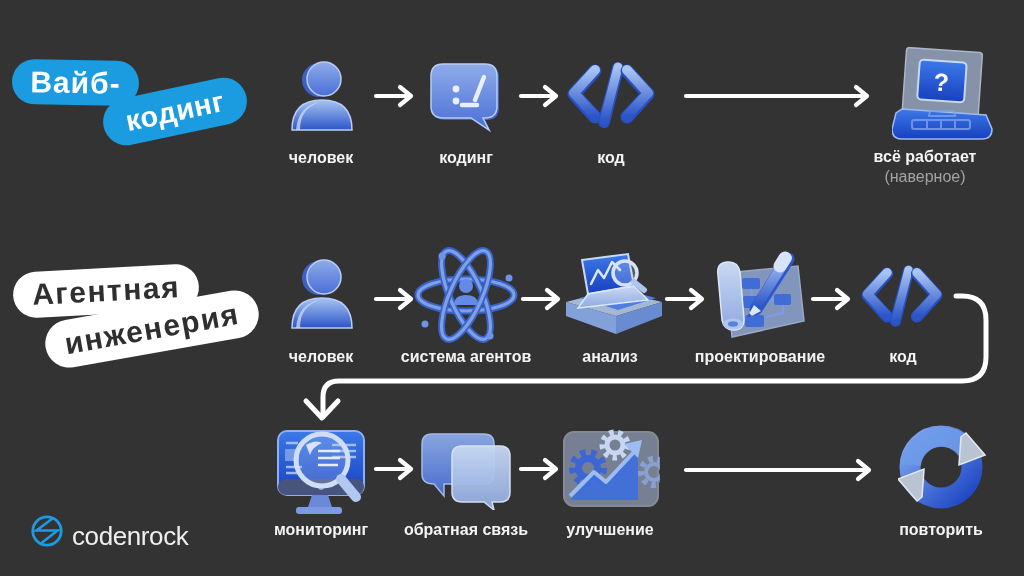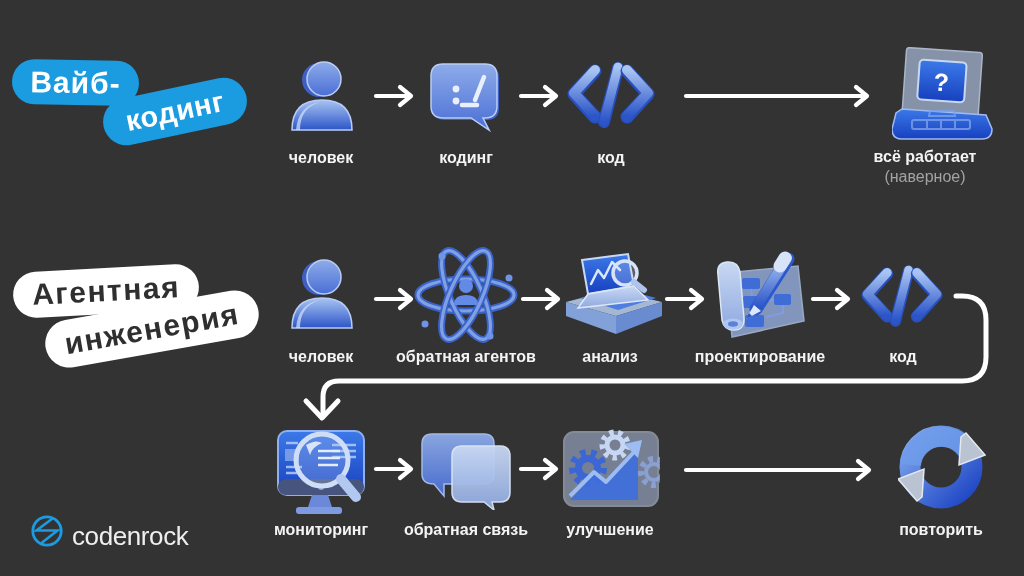--- a/index.html
+++ b/index.html
@@ -22,21 +22,21 @@
 <div class="pill" id="p3" style="left:13px;top:268px;width:186px;height:46px;background:#fff;color:#2f2f2f;font-size:30px;letter-spacing:1.5px;transform:rotate(-3deg);">Агентная</div>
 <div class="pill" id="p4" style="left:44px;top:305px;width:216px;height:48px;background:#fff;color:#2f2f2f;font-size:30px;letter-spacing:1.5px;transform:rotate(-10deg);">инженерия</div>
 
 <div class="lbl" style="left:321px;top:149px;">человек</div>
 <div class="lbl" style="left:466px;top:149px;">кодинг</div>
 <div class="lbl" style="left:611px;top:149px;">код</div>
 <div class="lbl" style="left:925px;top:148px;">всё работает</div>
 <div class="lbl" style="left:925px;top:168px;color:#a3a3a3;font-weight:normal;">(наверное)</div>
 
 <div class="lbl" style="left:321px;top:348px;">человек</div>
-<div class="lbl" style="left:466px;top:348px;">обратная агентов</div>
+<div class="lbl" style="left:466px;top:348px;">система агентов</div>
 <div class="lbl" style="left:610px;top:348px;">анализ</div>
 <div class="lbl" style="left:760px;top:348px;">проектирование</div>
 <div class="lbl" style="left:903px;top:348px;">код</div>
 
 <div class="lbl" style="left:321px;top:521px;">мониторинг</div>
 <div class="lbl" style="left:466px;top:521px;">обратная связь</div>
 <div class="lbl" style="left:610px;top:521px;">улучшение</div>
 <div class="lbl" style="left:941px;top:521px;">повторить</div>
 
 <svg class="st" style="left:373px;top:84px;" width="42" height="24" viewBox="0 0 42 24">

